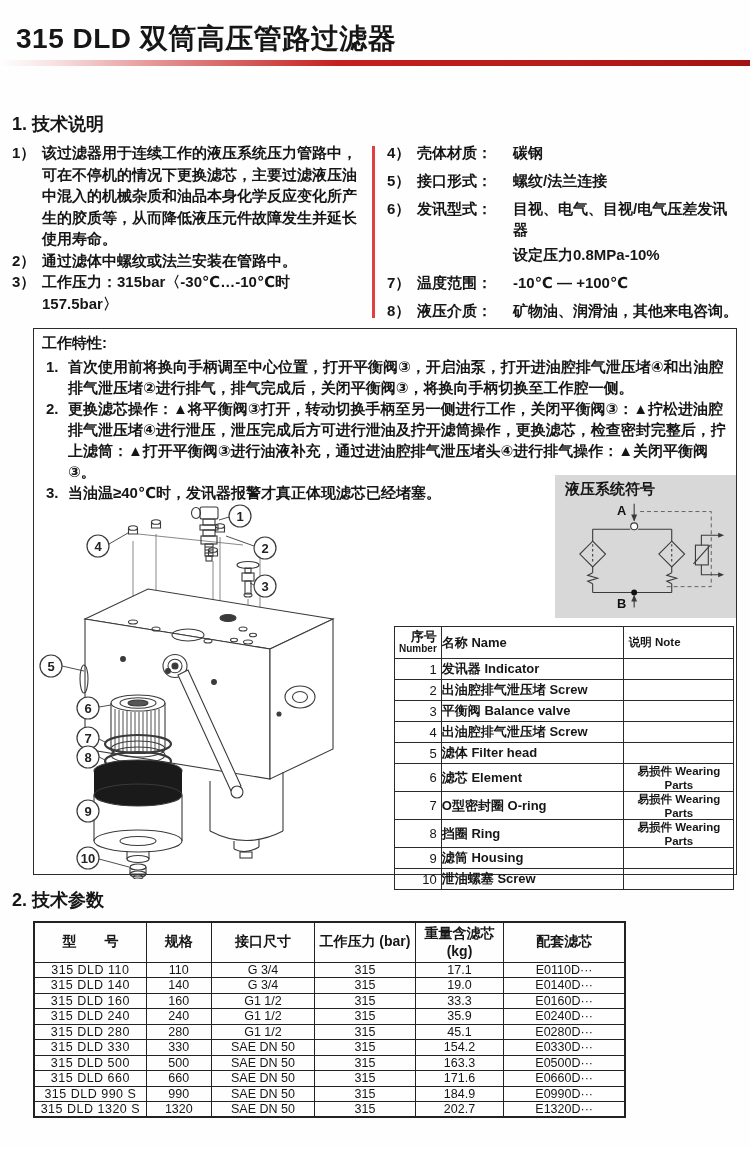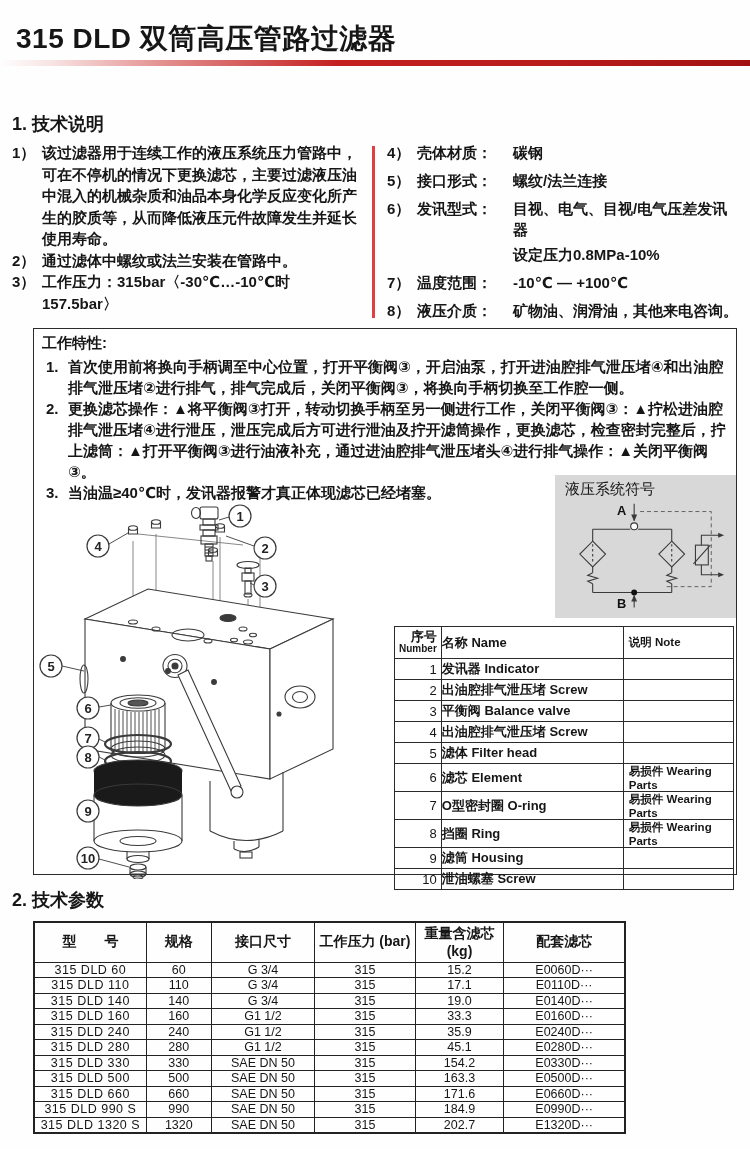--- a/index.html
+++ b/index.html
@@ -28,34 +28,34 @@
   .r-sub{font-size:15px;line-height:21px;font-weight:600;margin:-3px 0 7px 126px}
 
   .wbox{position:absolute;left:33px;top:328px;width:704px;height:547px;border:1.5px solid #2b2b2b;background:#fff}
   .whead{position:absolute;left:8px;top:5px;font-size:15px;font-weight:bold}
   .wlist{position:absolute;left:12px;top:27px;width:684px}
   .witem{display:flex;font-size:15px;line-height:21px;font-weight:600}
   .witem .n{flex:0 0 22px}
   .witem .t{flex:1}
 
   .symbol-box{position:absolute;left:521px;top:146px;width:181px;height:143px;background:#d8d8d8;padding:5px 0 0 10px}
-  .symbol-title{font-size:15px;font-weight:normal}
+  .symbol-title{font-size:15px;font-weight:bold}
   .symbol-box svg{display:block;margin-top:2px}
 
   .drawing{position:absolute;left:4px;top:172px}
   .drawing svg text{font-size:13px;font-weight:bold;fill:#222}
 
   table{border-collapse:collapse}
   .parts-table{position:absolute;left:360px;top:297px;width:340px;font-size:13px}
   .parts-table th,.parts-table td{border:1.4px solid #2a2a2a;padding:0 4px}
   .parts-table th{font-weight:bold;text-align:center;height:32px;line-height:1.05}
   .parts-table td{height:21px}
   .parts-table .c-num{width:42px;text-align:right}
   .parts-table .c-name{width:186px;text-align:left;padding-left:0;font-weight:600}
-  .parts-table .c-note{width:112px;text-align:left;padding-left:5px;font-size:11.5px;font-weight:600}
+  .parts-table .c-note{width:112px;text-align:center;padding-left:5px;font-size:11.5px;font-weight:600}
   .parts-table .h-en{font-size:10px;font-weight:bold;display:block}
 
   .params-table{position:absolute;left:33px;top:921px;width:593px;font-size:12.5px;border:2px solid #222}
   .params-table th,.params-table td{border:1.4px solid #222;text-align:center}
   .params-table th{height:40px;font-size:14px;font-weight:bold}
   .params-table td{height:15.5px;padding:0 2px;white-space:nowrap}
   .params-table td.model{letter-spacing:.5px}
 </style>
 </head>
 <body>
@@ -392,28 +392,20 @@
   <tbody>
       <tr>
     <th style="width:19%">型　　号</th>
     <th style="width:11%">规格</th>
     <th style="width:17.5%">接口尺寸</th>
     <th style="width:17%">工作压力 (bar)</th>
     <th style="width:15%">重量含滤芯(kg)</th>
     <th style="width:20.5%">配套滤芯</th>
   </tr>
   <tr>
-        <td class="model">315 DLD 60</td>
-        <td>60</td>
-        <td>G 3/4</td>
-        <td>315</td>
-        <td>15.2</td>
-        <td>E0060D···</td>
-      </tr>
-  <tr>
         <td class="model">315 DLD 110</td>
         <td>110</td>
         <td>G 3/4</td>
         <td>315</td>
         <td>17.1</td>
         <td>E0110D···</td>
       </tr>
   <tr>
         <td class="model">315 DLD 140</td>
         <td>140</td>

